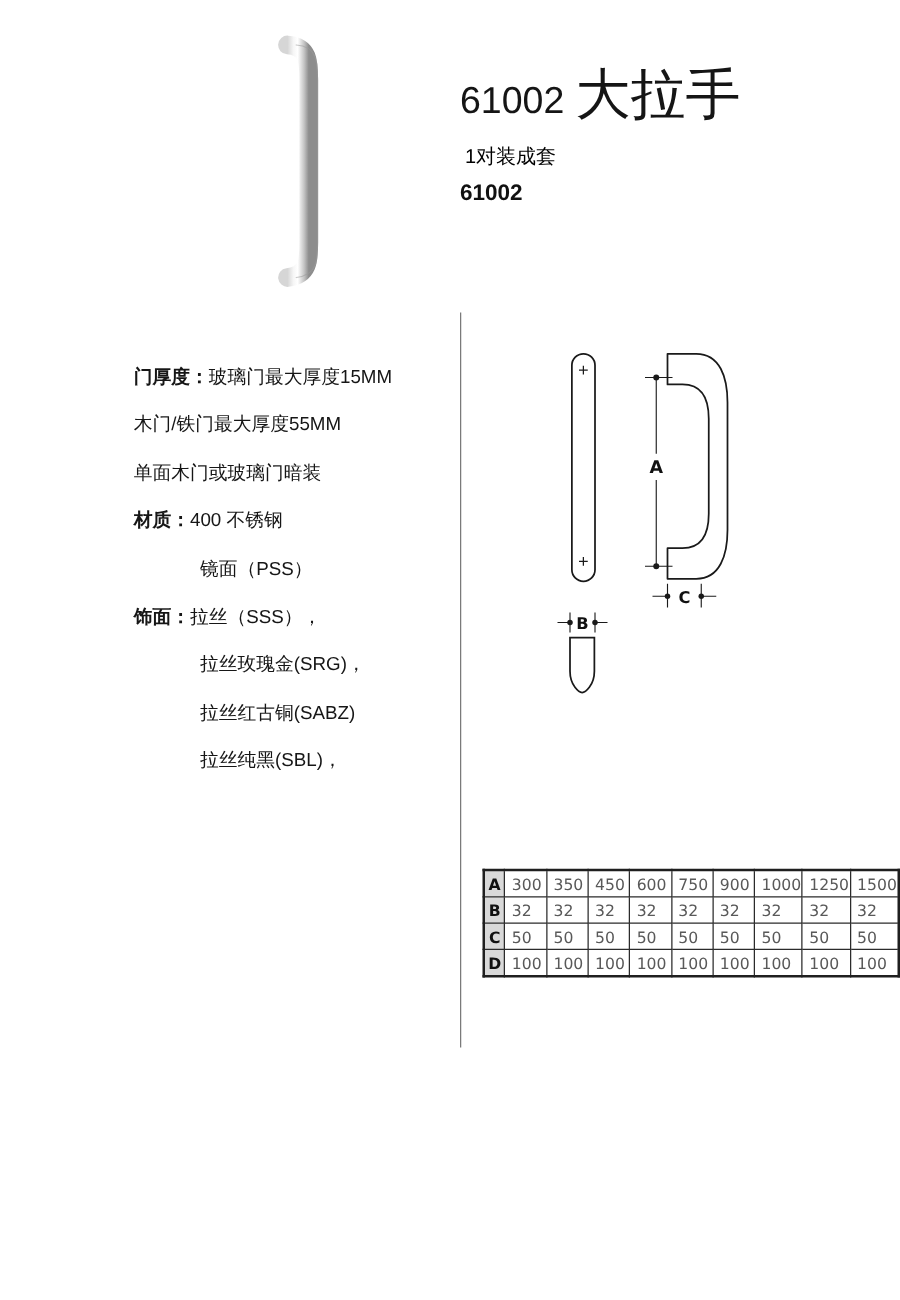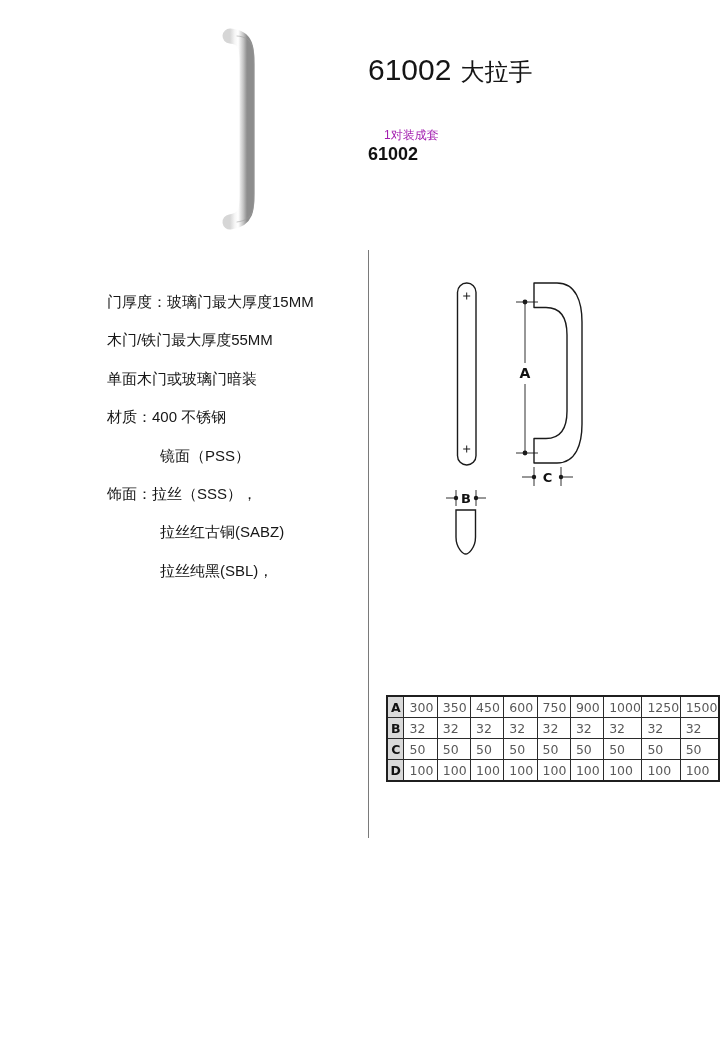--- a/index.html
+++ b/index.html
@@ -6,30 +6,30 @@
   .page{
     position:relative;width:720px;height:1040px;background:#ffffff;overflow:hidden;
     font-family:"Liberation Sans","DejaVu Sans",sans-serif;color:#1a1a1a;
   }
   
   .photo{position:absolute;left:203px;top:22px;width:110px;height:212px;}
   
   .title-block{position:absolute;left:368px;top:52px;width:330px;}
   .title{margin:0;font-weight:400;line-height:1.1;white-space:nowrap;}
   .title .num{font-size:30px;font-family:"Liberation Sans","DejaVu Sans",sans-serif;color:#151515;}
-  .title .name{font-size:24px;font-family:"Liberation Serif","DejaVu Serif",serif;margin-left:9px;color:#151515;}
-  .subtitle{margin:16px;position:absolute;left:0;top:59px;font-size:12px;color:#a21caf;font-weight:400;}
+  .title .name{font-size:44px;font-family:"Liberation Serif","DejaVu Serif",serif;margin-left:9px;color:#151515;}
+  .subtitle{margin:4px;position:absolute;left:0;top:59px;font-size:16px;color:#000000;font-weight:400;}
   .model{margin:0;position:absolute;left:0;top:92px;font-size:18px;font-weight:700;color:#111;}
   
   .divider{position:absolute;left:368px;top:250px;width:1px;height:588px;background:#7a7a7a;}
   
   .specs{position:absolute;left:107px;top:283px;width:265px;font-size:15px;}
   .spec-line{line-height:38.4px;white-space:nowrap;color:#161616;}
   .spec-line.indent{padding-left:53px;}
-  .spec-label{font-weight:400;}
+  .spec-label{font-weight:700;}
   
   .drawing{position:absolute;left:440px;top:275px;width:150px;height:285px;}
   .drawing text{font-family:"DejaVu Sans","Liberation Sans",sans-serif;font-weight:600;fill:#111;}
   
   .size-table{position:absolute;left:386px;top:695px;border-collapse:collapse;table-layout:fixed;
     font-family:"DejaVu Sans","Liberation Sans",sans-serif;}
   .size-table th,.size-table td{border:1px solid #2b2b2b;height:18px;font-size:12.5px;}
   .size-table{border:2px solid #1f1f1f;}
   .size-table th{width:24px;background:#d9d9d9;color:#111;font-weight:700;text-align:center;padding:1px 0;}
   .size-table td{width:33px;color:#595959;font-weight:400;text-align:left;padding:1px 0 1px 5px;}
@@ -61,20 +61,21 @@
 
   <div class="divider"></div>
 
   <div class="specs">
       <div class="spec-line"><span class="spec-label">门厚度：</span><span>玻璃门最大厚度15MM</span></div>
       <div class="spec-line"><span>木门/铁门最大厚度55MM</span></div>
       <div class="spec-line"><span>单面木门或玻璃门暗装</span></div>
       <div class="spec-line"><span class="spec-label">材质：</span><span>400 不锈钢</span></div>
       <div class="spec-line indent"><span>镜面（PSS）</span></div>
       <div class="spec-line"><span class="spec-label">饰面：</span><span>拉丝（SSS），</span></div>
+      <div class="spec-line indent"><span>拉丝玫瑰金(SRG)，</span></div>
       <div class="spec-line indent"><span>拉丝红古铜(SABZ)</span></div>
       <div class="spec-line indent"><span>拉丝纯黑(SBL)，</span></div>
     </div>
 
   <svg class="drawing" viewBox="440 275 150 285" xmlns="http://www.w3.org/2000/svg">
 
     <rect x="457.5" y="283" width="18.5" height="182" rx="9.2" fill="#ffffff" stroke="#1a1a1a" stroke-width="1.4"></rect>
     <g stroke="#1a1a1a" stroke-width="1">
       <line x1="463.2" y1="296" x2="470.2" y2="296"></line>
         <line x1="466.7" y1="292.5" x2="466.7" y2="299.5"></line>

